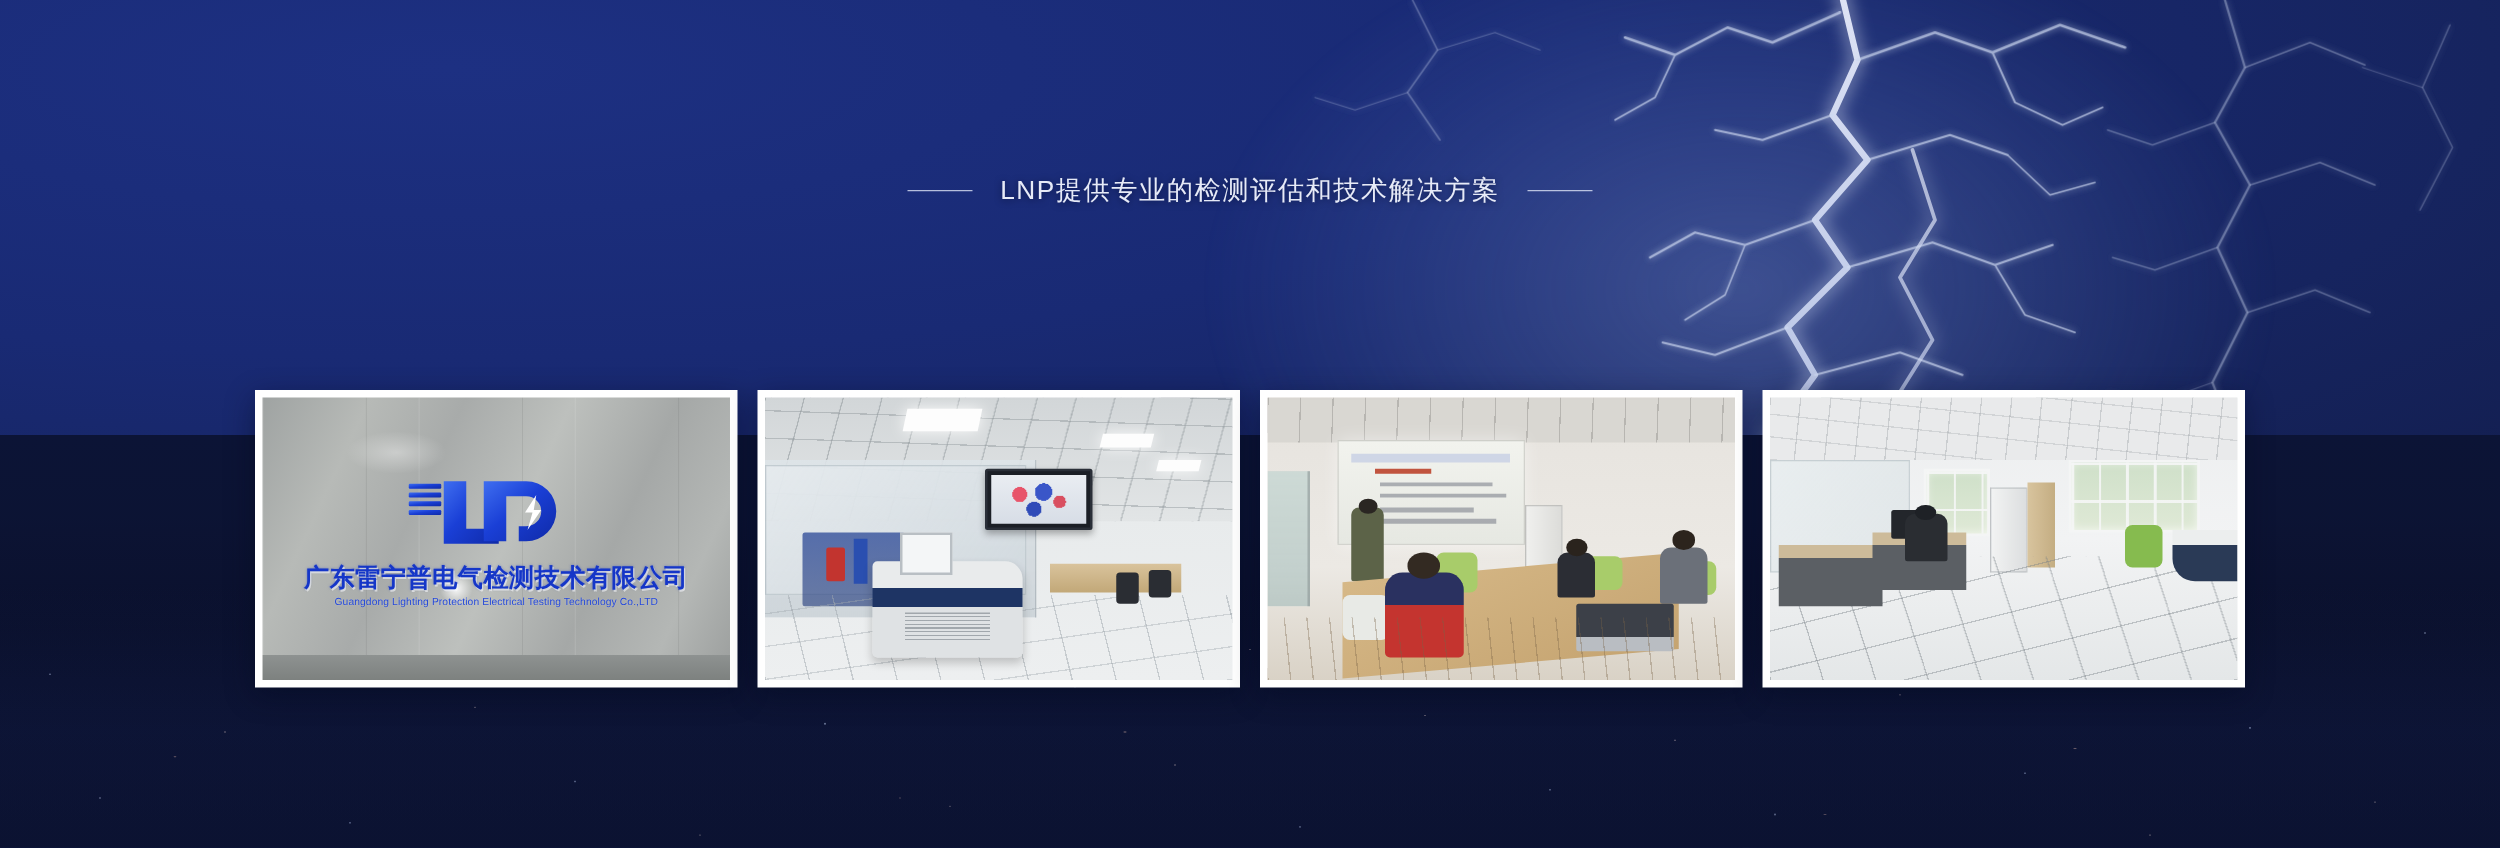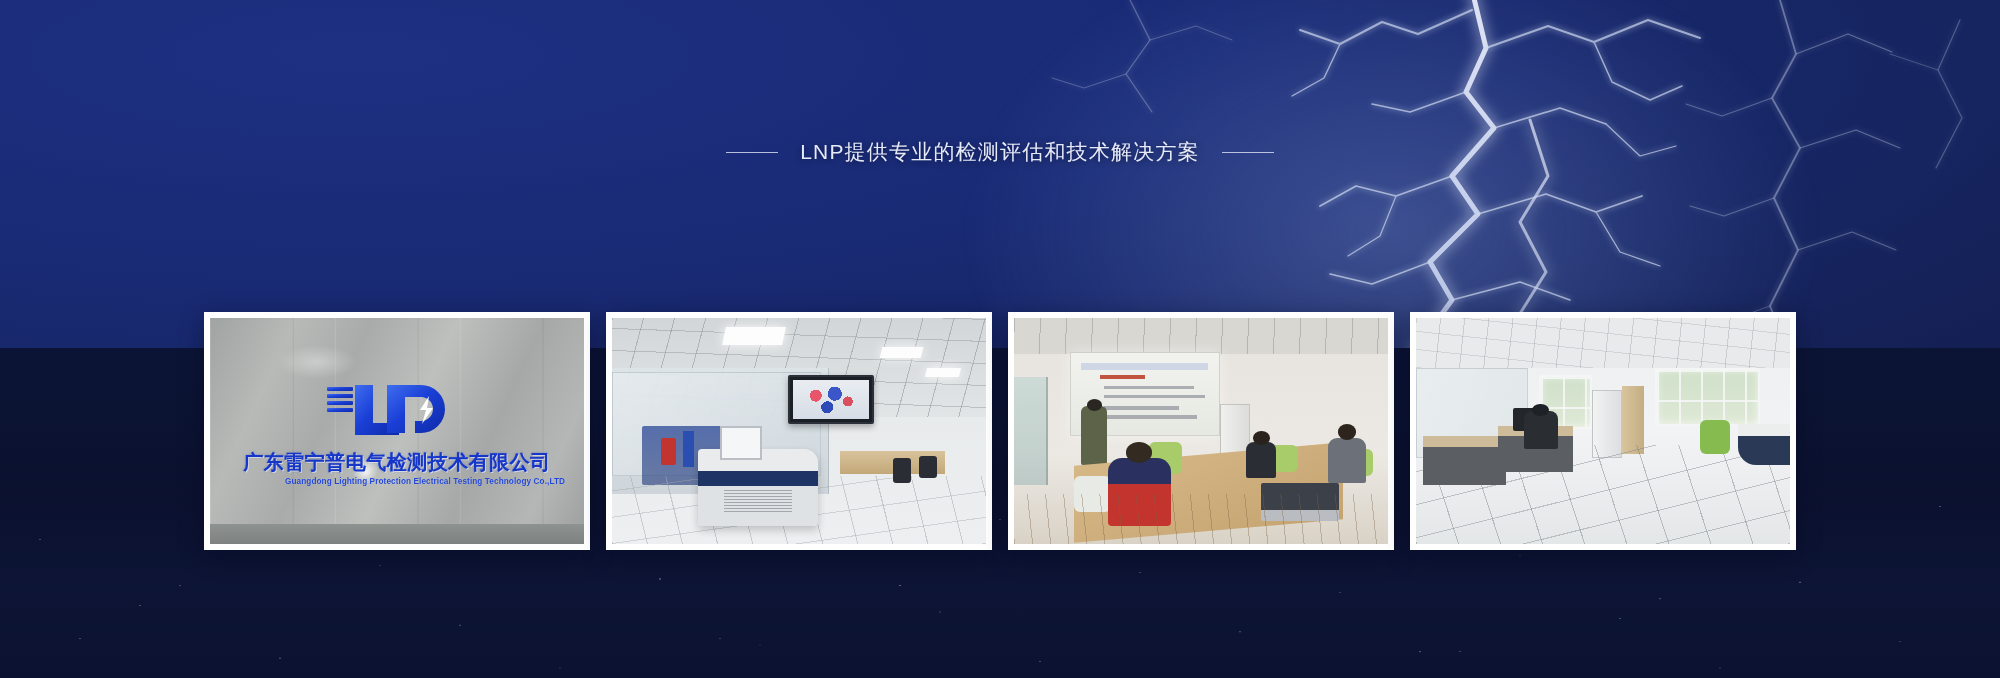--- a/index.html
+++ b/index.html
@@ -148,23 +148,22 @@
     width:144px;height:64px;
   }
   .cn-name{
     position:absolute;left:50%;top:58%;transform:translateX(-50%);
     color:#1536c8;font-size:20px;font-weight:700;letter-spacing:.5px;white-space:nowrap;
     text-shadow:1px 1px 0 rgba(255,255,255,.55), 0 0 2px rgba(21,54,200,.5);
     font-family:"Liberation Sans","DejaVu Sans",sans-serif;
   }
   .en-name{
     position:absolute;left:50%;top:70.5%;transform:translateX(-50%);
-    color:#2347d8;font-size:8.2px;font-weight:700;letter-spacing:.1px;white-space:nowrap;
+    color:#2347d8;font-size:8.2px;font-weight:400;letter-spacing:.1px;white-space:nowrap;
     text-shadow:0 0 1px rgba(255,255,255,.4);
-    margin-left:28px;
   }
   .p1-floor{
     position:absolute;left:0;right:0;bottom:0;height:9%;
     background:linear-gradient(to bottom,#8e9291,#7d817f);
   }
 
   
   .p2{background:linear-gradient(to bottom,#dfe2e4 0%,#e8ebec 42%,#edeff0 100%);}
   .p2-ceiling{
     position:absolute;left:0;right:0;top:0;height:44%;

